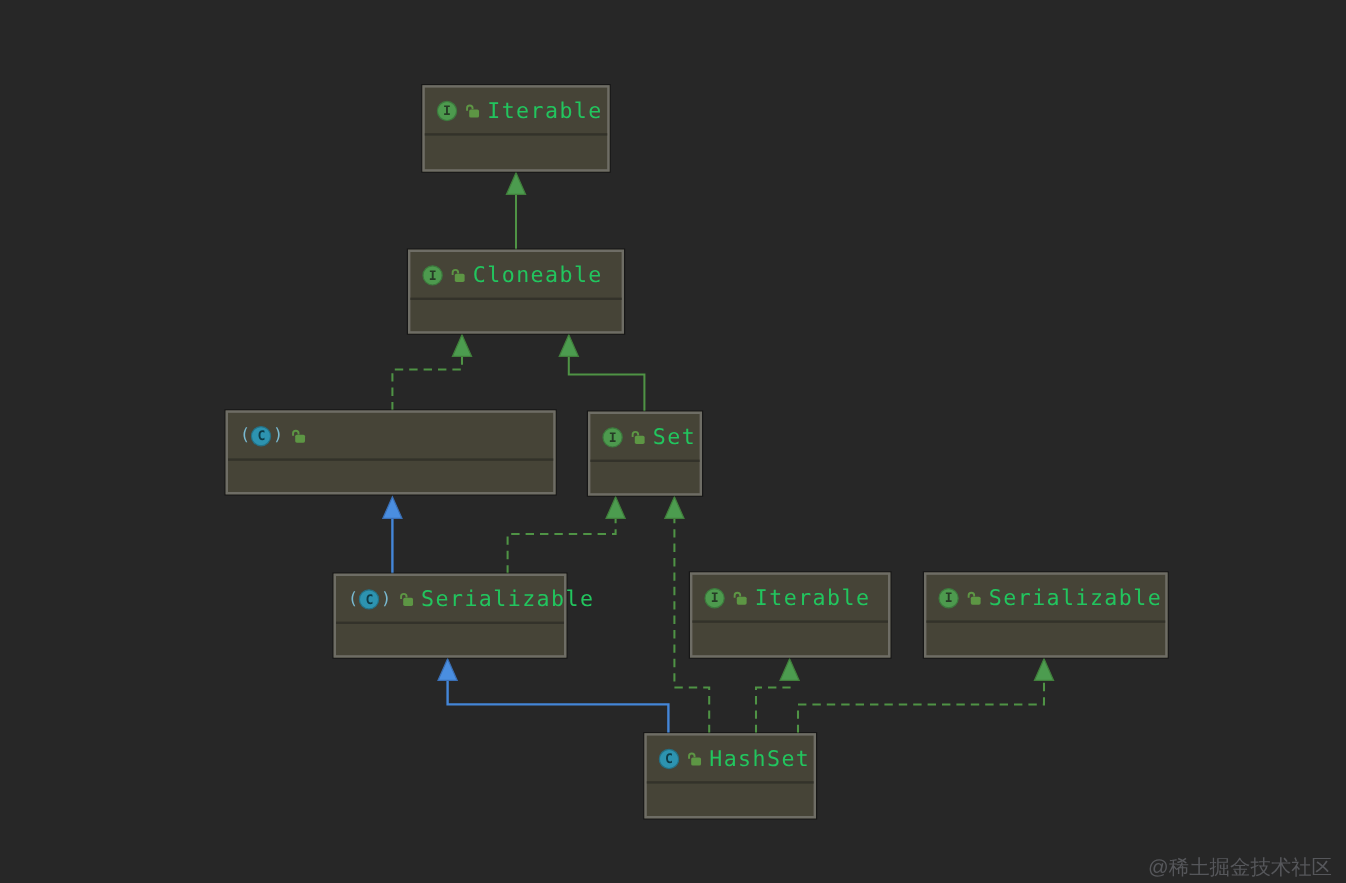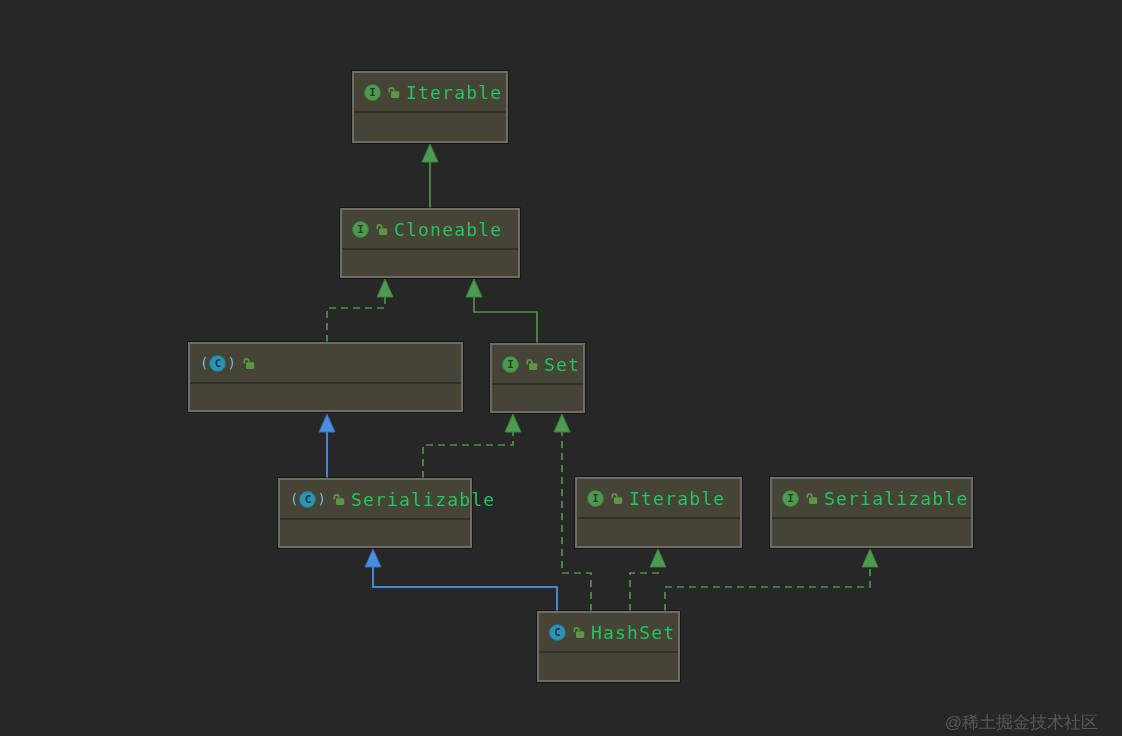--- a/index.html
+++ b/index.html
@@ -34,21 +34,21 @@
     font-size:11px;font-weight:bold;line-height:1;
   }
   .type-icon.iface{background:#4d9a4e;color:#263c26;border:1px solid #3c7a3d;box-sizing:border-box;}
   .type-icon.klass{background:#2d93b0;color:#0d3b47;border:1px solid #237186;box-sizing:border-box;}
   .icon-wrap{display:flex;align-items:center;flex:0 0 auto;}
   .icon-wrap.abstract::before{content:"(";color:#79b9d0;font-size:14px;margin-right:1px;}
   .icon-wrap.abstract::after{content:")";color:#79b9d0;font-size:14px;margin-left:1px;}
   .lock-icon{flex:0 0 auto;display:flex;align-items:center;}
 
   .watermark{
-    position:absolute;right:24px;bottom:4px;text-align:center;
+    position:absolute;right:12px;bottom:4px;text-align:center;
     font-family:"Liberation Sans","DejaVu Sans",sans-serif;
     color:#56575b;font-size:17px;line-height:19px;
   }
 </style>
 </head>
 <body>
 
 <div class="canvas">
 
   <svg class="edges" viewBox="0 0 1122 736" xmlns="http://www.w3.org/2000/svg">

